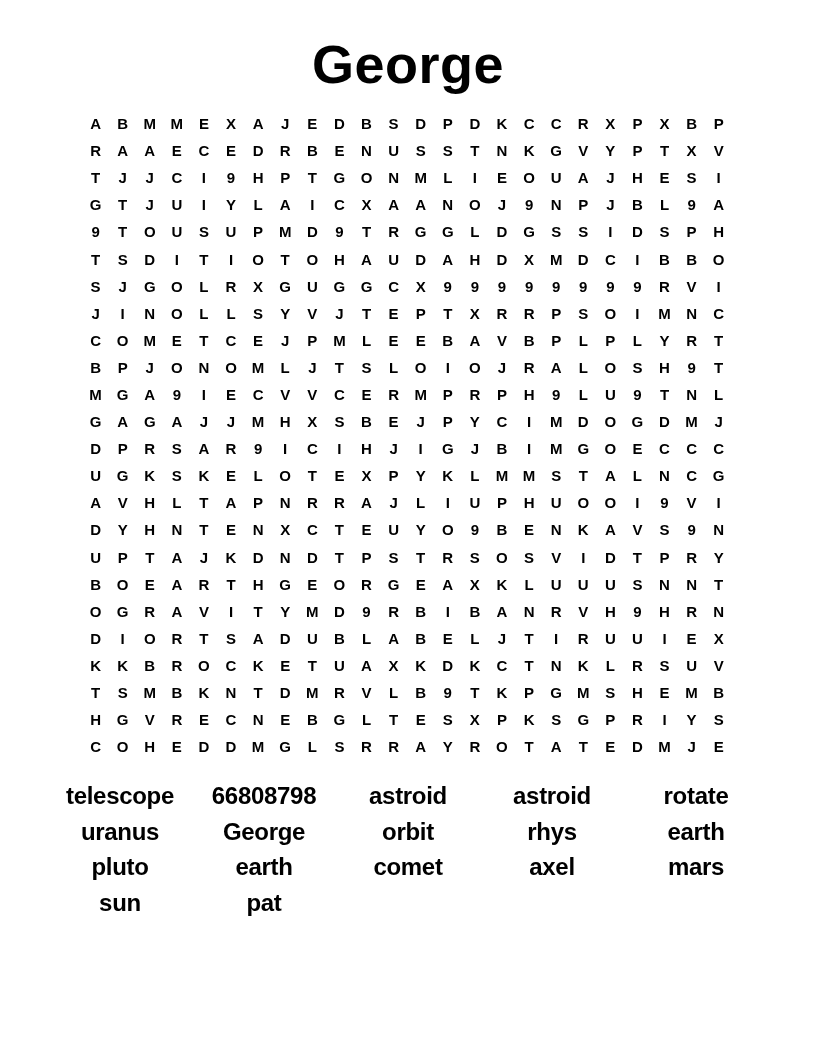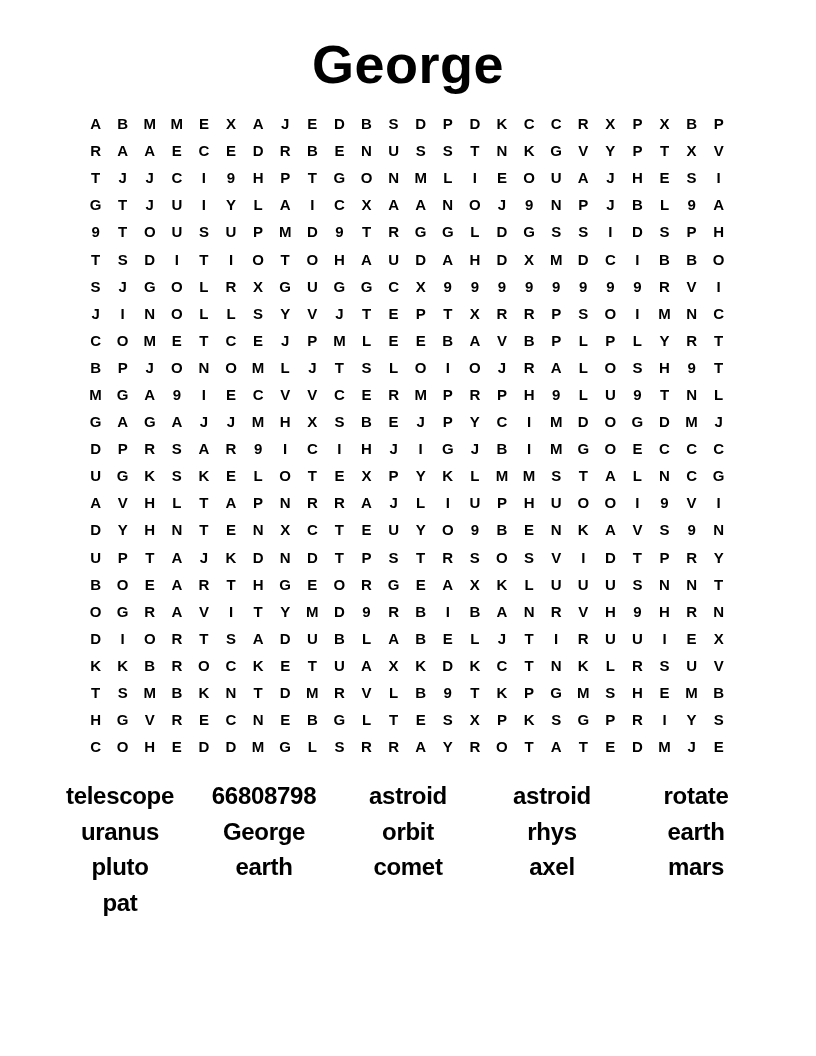--- a/index.html
+++ b/index.html
@@ -654,14 +654,15 @@
     <div class="word">uranus</div>
     <div class="word">George</div>
     <div class="word">orbit</div>
     <div class="word">rhys</div>
     <div class="word">earth</div>
     <div class="word">pluto</div>
     <div class="word">earth</div>
     <div class="word">comet</div>
     <div class="word">axel</div>
     <div class="word">mars</div>
+    <div class="word">sun</div>
     <div class="word">pat</div>
   </div>
 
 </body></html>

